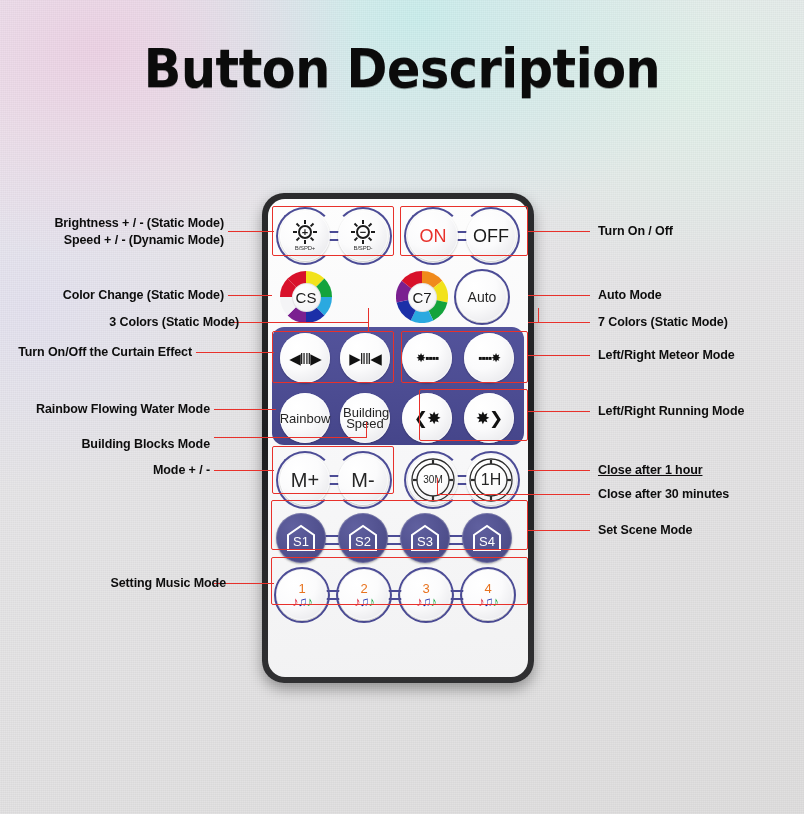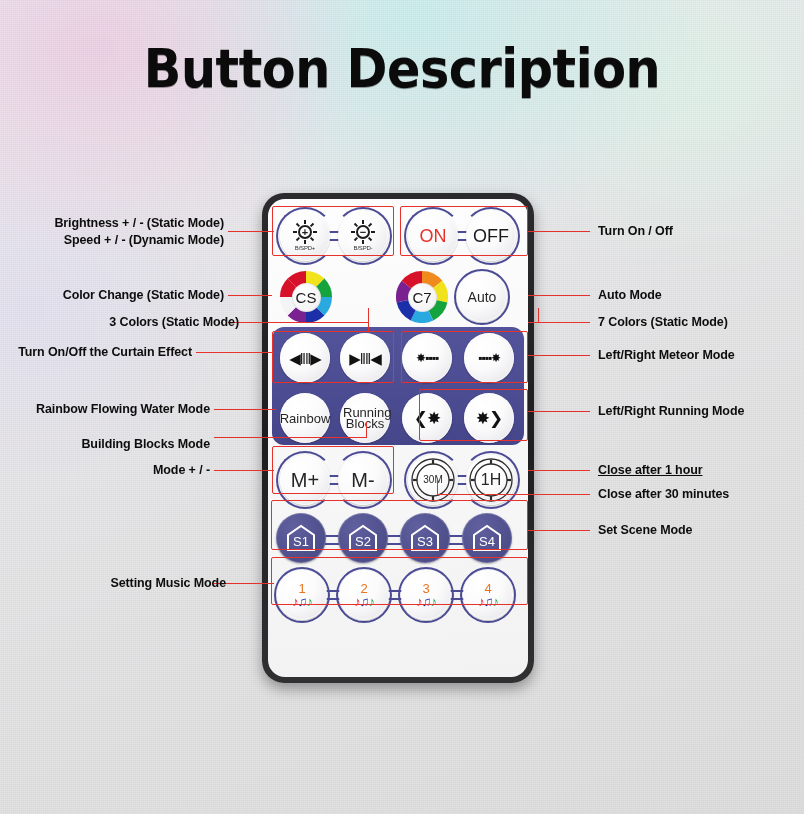--- a/index.html
+++ b/index.html
@@ -269,21 +269,21 @@
       <div class="key" style="left:196px; top:4px;">
         <span class="glyph" style="font-size:12px">▪▪▪▪✸</span>
       </div>
     </div>
 
     <div class="row" style="top:190px">
       <div class="key" style="left:12px;  top:4px;">
         <span class="key-label tiny">Rainbow</span>
       </div>
       <div class="key" style="left:72px;  top:4px;">
-        <span class="key-label tiny" style="text-align:center;line-height:11px;max-width:44px;">Running Blocks</span>
+        <span class="key-label tiny" style="text-align:center;line-height:11px;max-width:44px;">Building Speed</span>
       </div>
       <div class="key" style="left:134px; top:4px;">
         <span class="glyph" style="font-size:17px">❮✸</span>
       </div>
       <div class="key" style="left:196px; top:4px;">
         <span class="glyph" style="font-size:17px">✸❯</span>
       </div>
     </div>
 
     <div class="row" style="top:252px">

